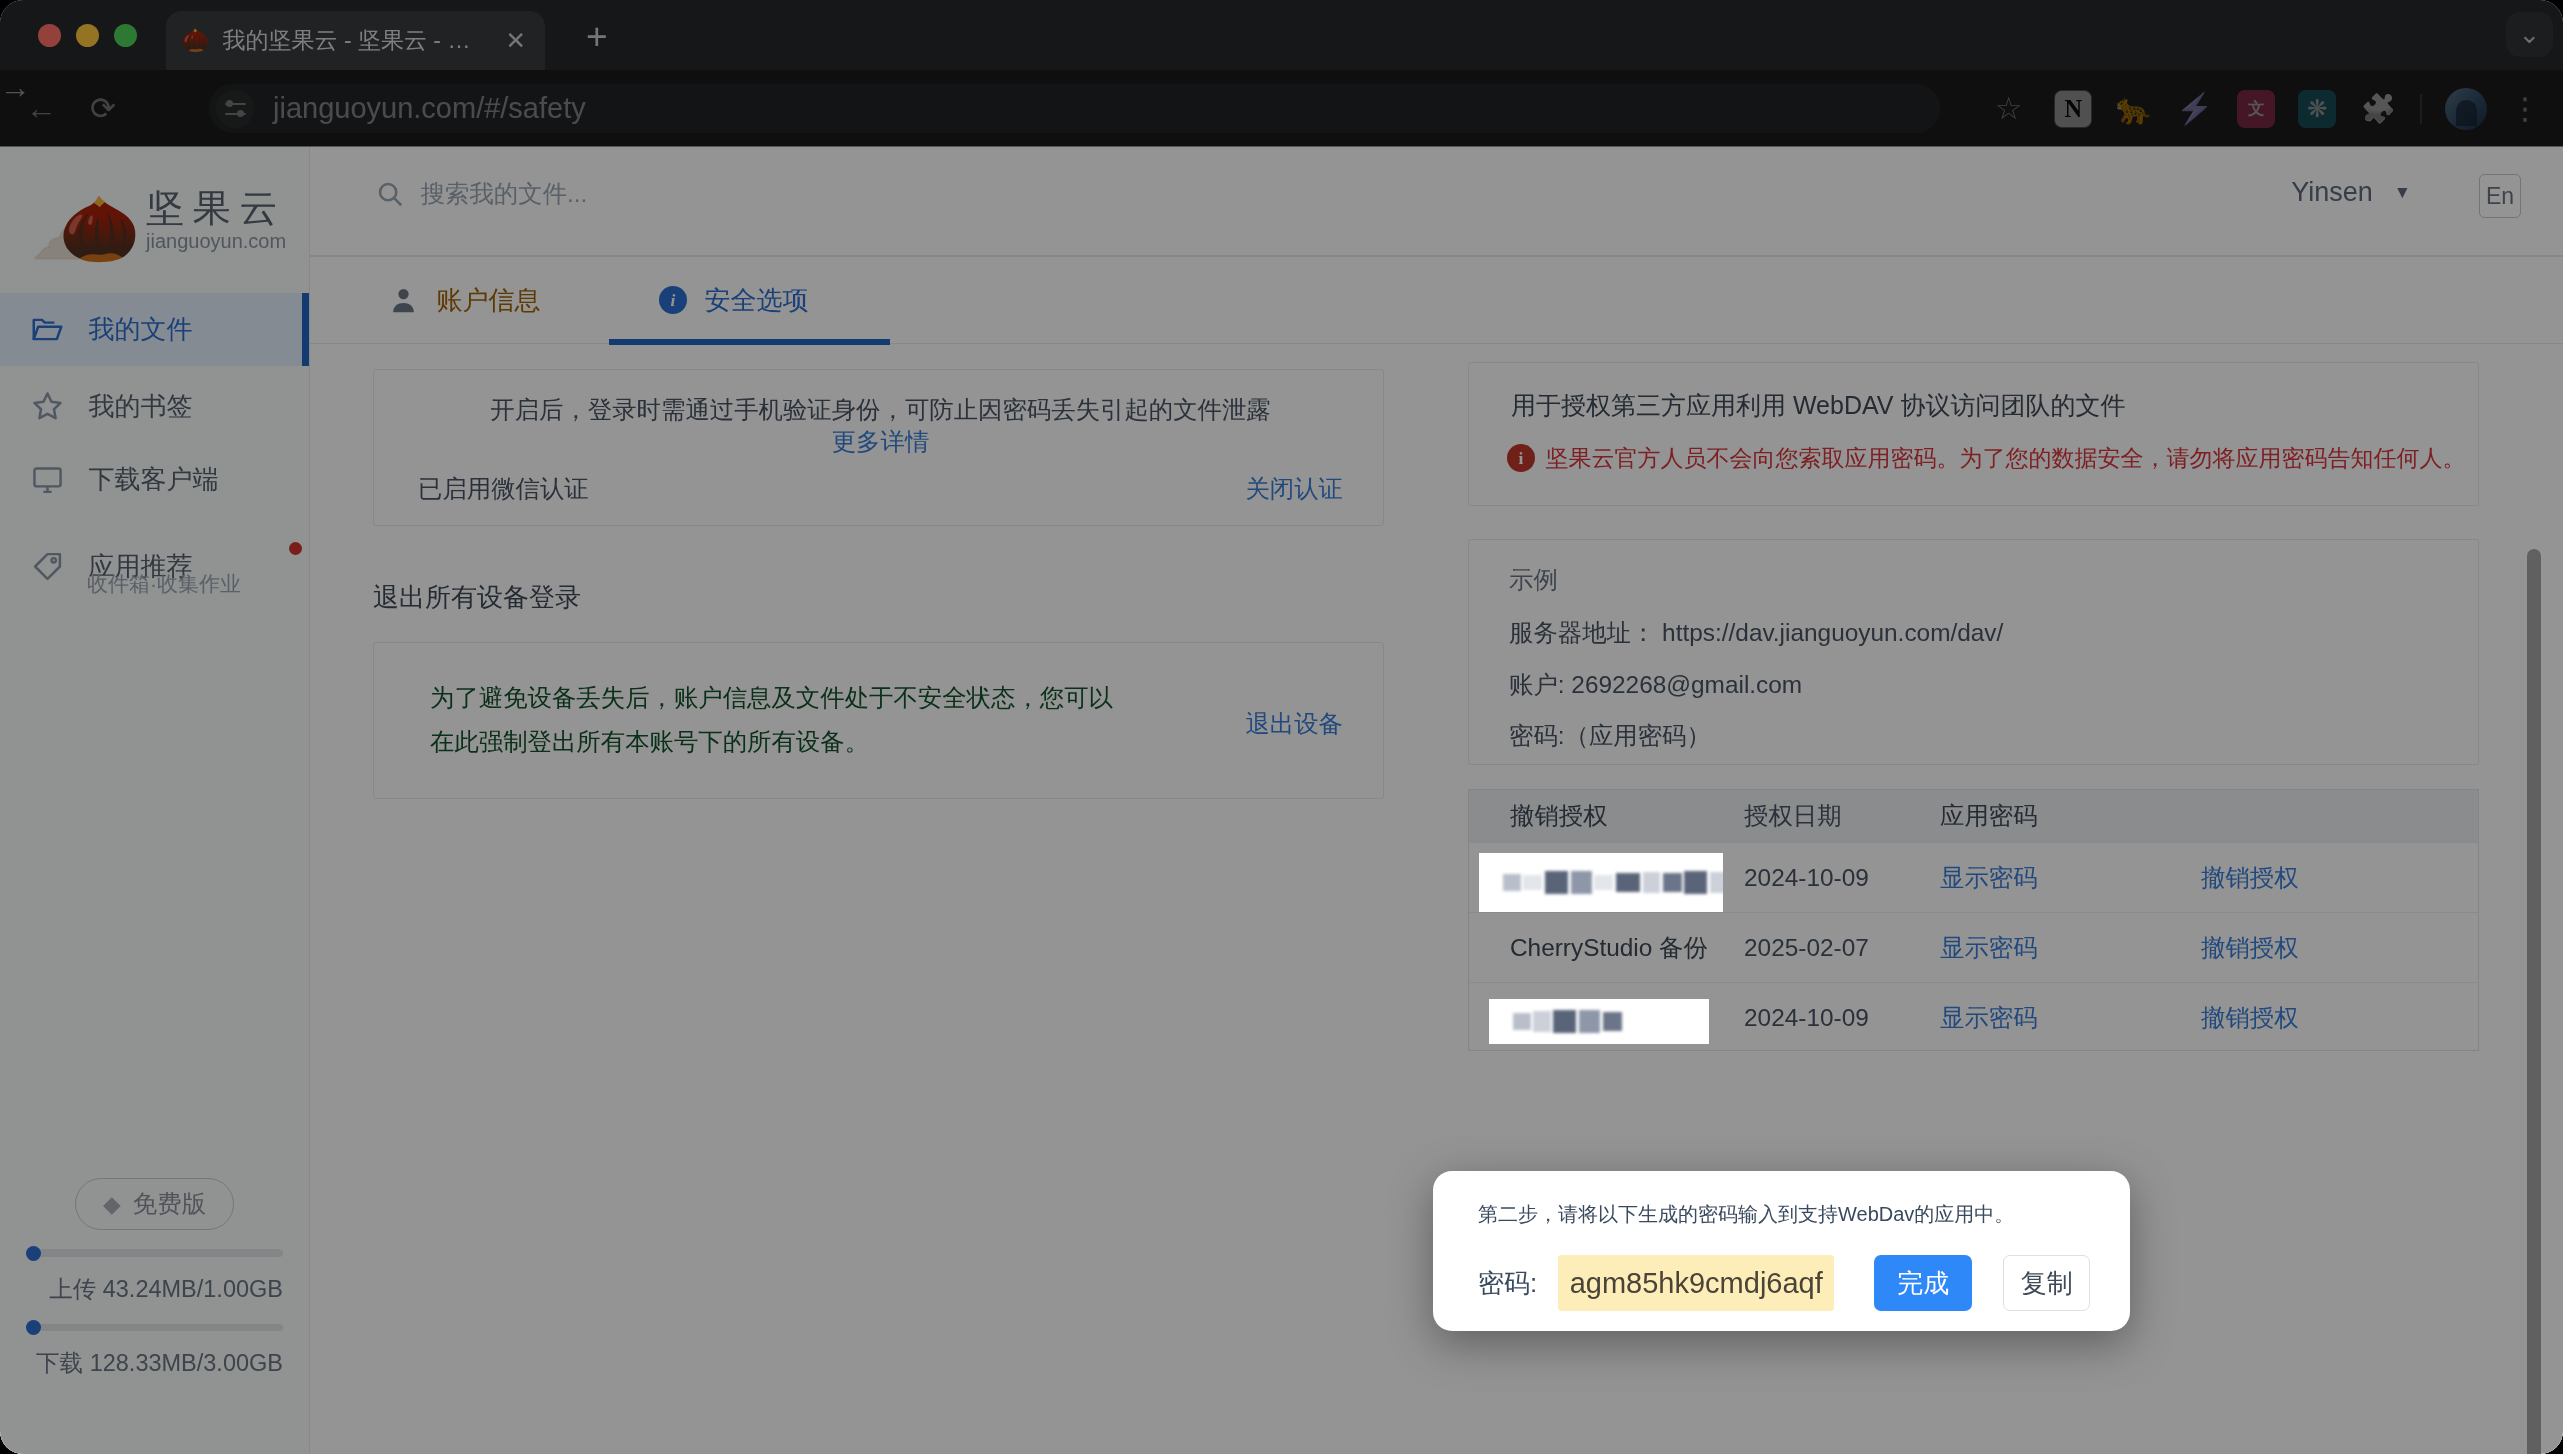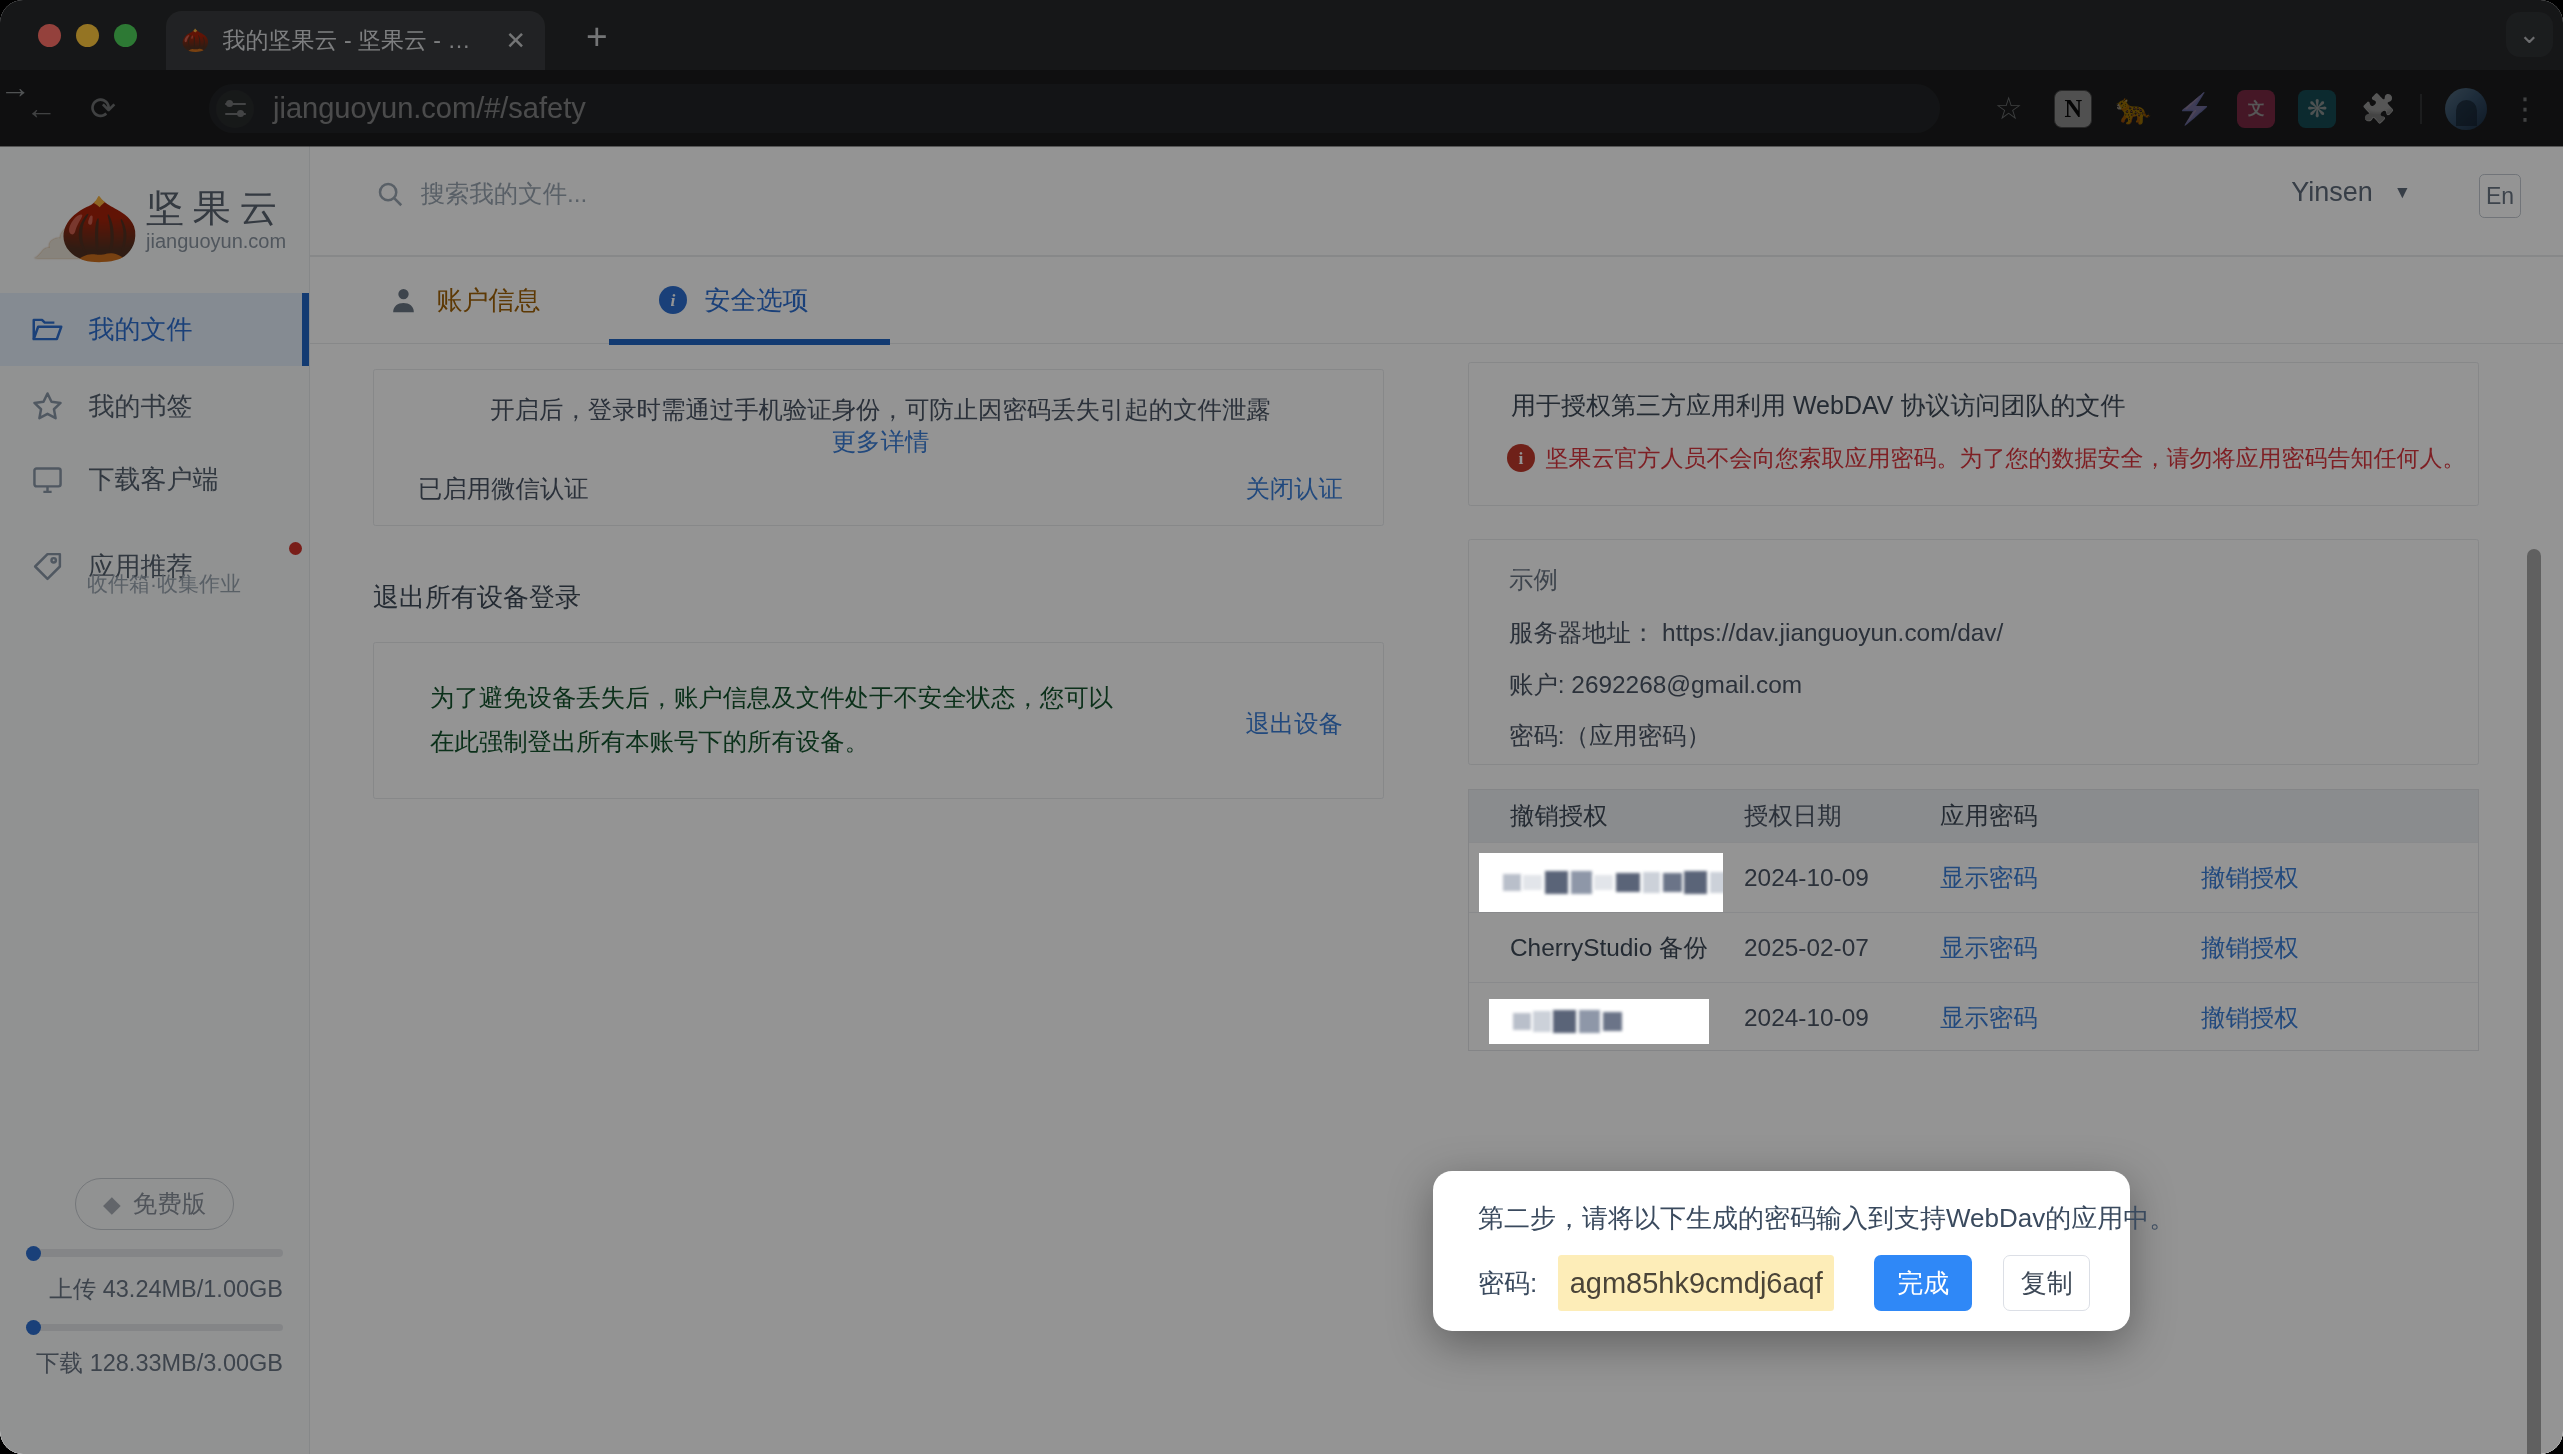--- a/index.html
+++ b/index.html
@@ -175,21 +175,21 @@
   .redact-1 { left:1479px; top:853px; width:244px; height:59px; }
   .redact-2 { left:1489px; top:999px; width:220px; height:45px; }
   .redact i { display:block; filter:blur(1.7px); flex:none; }
   .m1{width:17.4px;height:17.4px;background:#b9bfca;} .m2{width:23px;height:23px;background:#5a6478;}
   .m3{width:19px;height:15.7px;background:#e2e5ea;} .m4{width:21px;height:23px;background:#8e97a8;}
   .m5{width:24.4px;height:19px;background:#5a6478;} .m6{width:17.4px;height:21px;background:#ccd1d9;}
   .m7{width:19px;height:19px;background:#6b7488;}
 
   .popup { position:absolute; left:1433px; top:1171px; width:697px; height:160px; background:#fff;
            border-radius:19px; z-index:70; box-shadow:0 12.2px 44px rgba(0,0,0,0.35); }
-  .pop-title { position:absolute; left:45px; top:30px; font-size:26px; color:#3a4a5e; white-space:nowrap; }
+  .pop-title { position:absolute; left:45px; top:30px; font-size:20px; color:#3a4a5e; white-space:nowrap; }
   .pop-row { position:absolute; left:45px; top:84px; display:flex; align-items:center; }
   .pop-label { font-size:26px; color:#3a4a5e; }
   .pwd-box { margin-left:21px; width:276px; height:56px; background:#fdedb8; border-radius:3.5px;
              display:flex; align-items:center; justify-content:center; font-size:29px; color:#4a4438; }
   .done-btn { margin-left:40px; width:98px; height:56px; background:#2f88f7; border:none;
               border-radius:7px; color:#fff; font-size:26px; font-family:"Liberation Sans",sans-serif; }
   .copy-btn { margin-left:31px; width:87px; height:56px; background:#fff; border:1.7px solid #dcdfe6;
               border-radius:7px; color:#3f4a58; font-size:26px; font-family:"Liberation Sans",sans-serif; }
 </style>
 </head>

